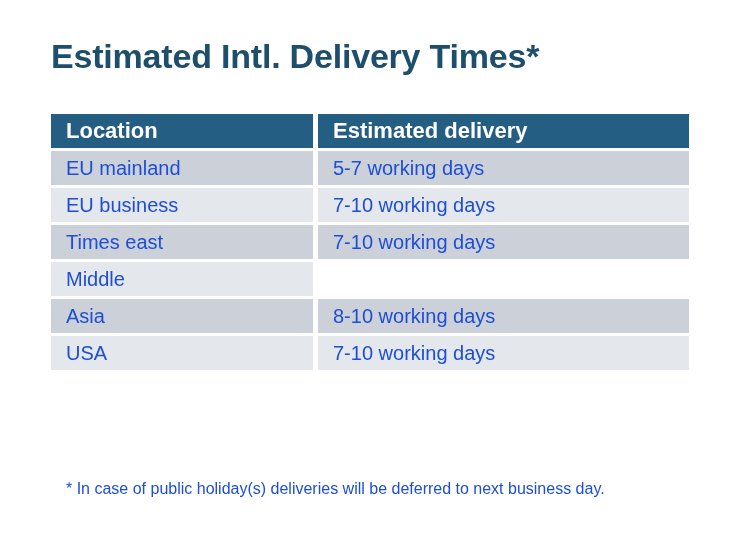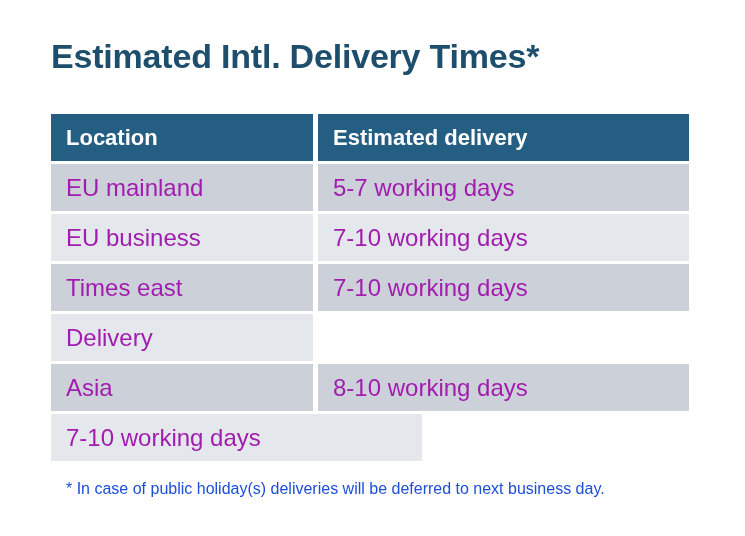--- a/index.html
+++ b/index.html
@@ -35,29 +35,29 @@
     left: 51px;
     top: 114px;
     width: 640px;
     display: flex;
     flex-direction: column;
     gap: 3px;
   }
   .row {
     display: flex;
     gap: 5px;
-    height: 47px;
+    height: 34px;
   }
   .cell {
     display: flex;
     align-items: center;
     box-sizing: border-box;
     padding-left: 15px;
-    font-size: 24px;
-    color: #a21caf;
+    font-size: 20px;
+    color: #1d4ed8;
     line-height: 1;
     white-space: nowrap;
   }
   .col-1 { width: 262px; }
   .col-2 { width: 371px; }
 
   .header-row .cell {
     background: #245E82;
     color: #ffffff;
     font-weight: bold;
@@ -98,29 +98,30 @@
       <div class="cell col-1">EU business</div>
       <div class="cell col-2">7-10 working days</div>
     </div>
 
     <div class="row row-a">
       <div class="cell col-1">Times east</div>
       <div class="cell col-2">7-10 working days</div>
     </div>
 
     <div class="row row-b">
-      <div class="cell col-1">Delivery</div>
+      <div class="cell col-1">Middle</div>
     </div>
 
     <div class="row row-a">
       <div class="cell col-1">Asia</div>
       <div class="cell col-2">8-10 working days</div>
     </div>
 
     <div class="row row-b">
+      <div class="cell col-1">USA</div>
       <div class="cell col-2">7-10 working days</div>
     </div>
 
   </div>
 
   <div class="footnote">* In case of public holiday(s) deliveries will be deferred to next business day.</div>
 
 </div>
 
 </body></html>

